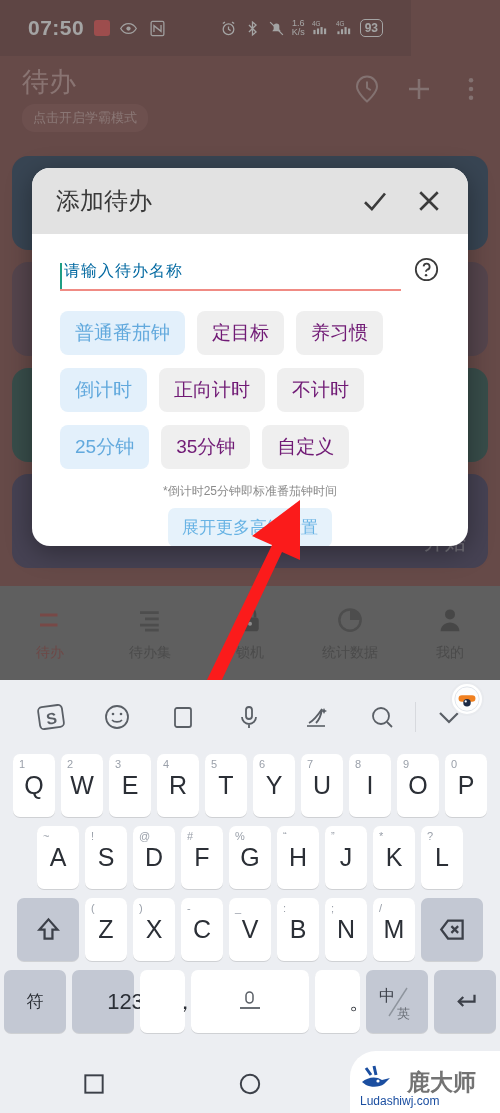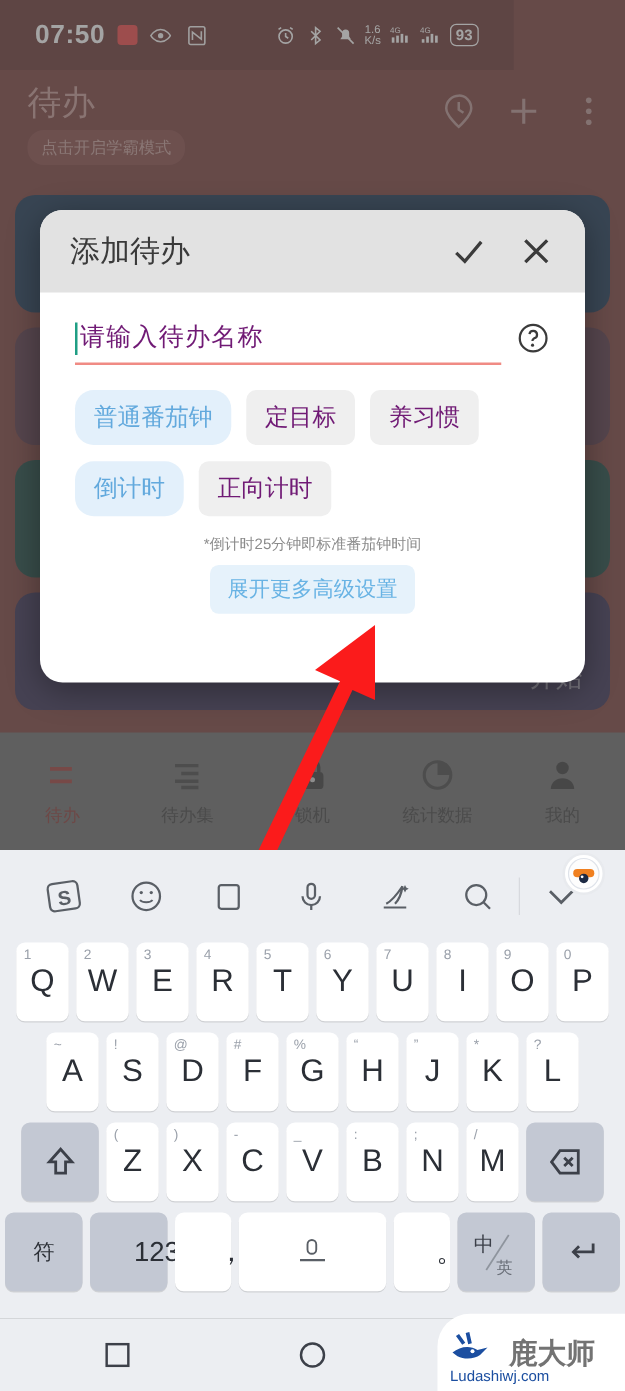--- a/index.html
+++ b/index.html
@@ -64,29 +64,29 @@
   .dlg-head { height:66px; background:#e2e2e2; display:flex;
               align-items:center; padding:0 24px; }
   .dlg-title { font-size:24px; color:#3a3a3a; flex:1; }
   .dlg-ic { width:30px; height:30px; margin-left:24px; }
 
   .dlg-body { padding:22px 28px 0 28px; }
   .field-row { display:flex; align-items:flex-end; gap:12px; }
   .field { flex:1; position:relative; }
   .field-caret { position:absolute; left:0; top:2px; width:2px; height:26px;
                  background:#1f9e84; }
-  .field-ph { font-size:20px; color:#701a75; padding:0 0 7px 4px;
+  .field-ph { font-size:16px; color:#0369a1; padding:0 0 7px 4px;
               letter-spacing:1px; }
   .field-underline { height:2px; background:#f08b84; }
   .help-ic { width:27px; height:27px; margin-bottom:8px; }
 
   .chip-row { display:flex; gap:12px; margin-top:20px; }
   .chip { background:#efefef; color:#701a75; font-size:19px;
           padding:9px 15px; border-radius:8px; }
-  .chip.sel { background:#e3f0fb; color:#62a9dd;border-radius:15px; }
+  .chip.sel { background:#e3f0fb; color:#62a9dd; }
   .chip-row.r2 { margin-top:13px; }
   .chip-row.r3 { margin-top:13px; }
 
   .hint { text-align:center; font-size:12px; color:#8b8b8b; margin-top:14px; }
   .expand-wrap { display:flex; justify-content:center; margin-top:8px; }
   .expand-btn { background:#e6f2fb; color:#68b3e4; font-size:17px;
                 padding:8px 14px; border-radius:7px; }
 
   
   .arrow { position:absolute; left:0; top:0; width:500px; height:1113px;
@@ -285,22 +285,28 @@
 
       <div class="chip-row r1">
         <span class="chip sel">普通番茄钟</span>
         <span class="chip">定目标</span>
         <span class="chip">养习惯</span>
       </div>
 
       <div class="chip-row r2">
         <span class="chip sel">倒计时</span>
         <span class="chip">正向计时</span>
-      </div>
-
+        <span class="chip">不计时</span>
+      </div>
+
+      <div class="chip-row r3">
+        <span class="chip sel">25分钟</span>
+        <span class="chip">35分钟</span>
+        <span class="chip">自定义</span>
+      </div>
 
       <div class="hint">*倒计时25分钟即标准番茄钟时间</div>
       <div class="expand-wrap">
         <span class="expand-btn">展开更多高级设置</span>
       </div>
     </div>
   </div>
 
   <svg class="arrow" viewBox="0 0 500 1113">
     <path d="M96 910 L272 545 L252 536 L300 500 L300 560 L282 552 L110 918 Z" fill="#fb1b1b"></path>

